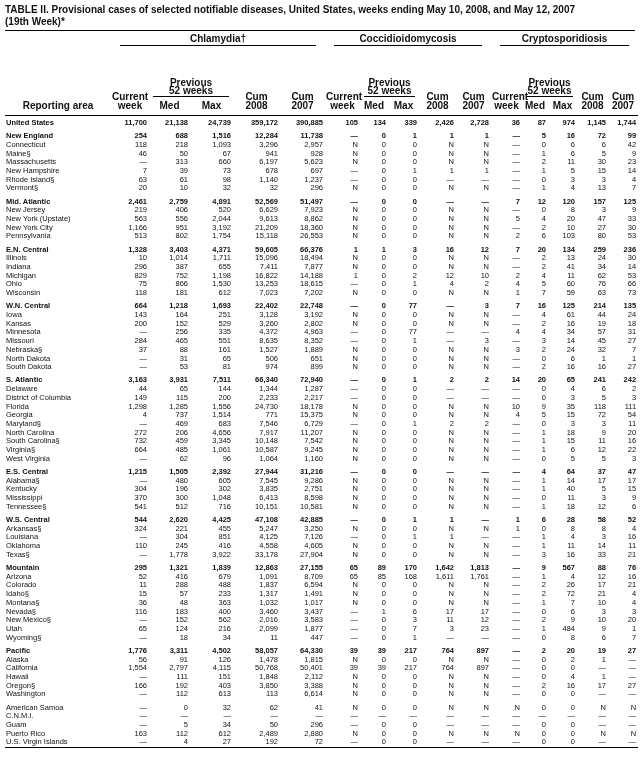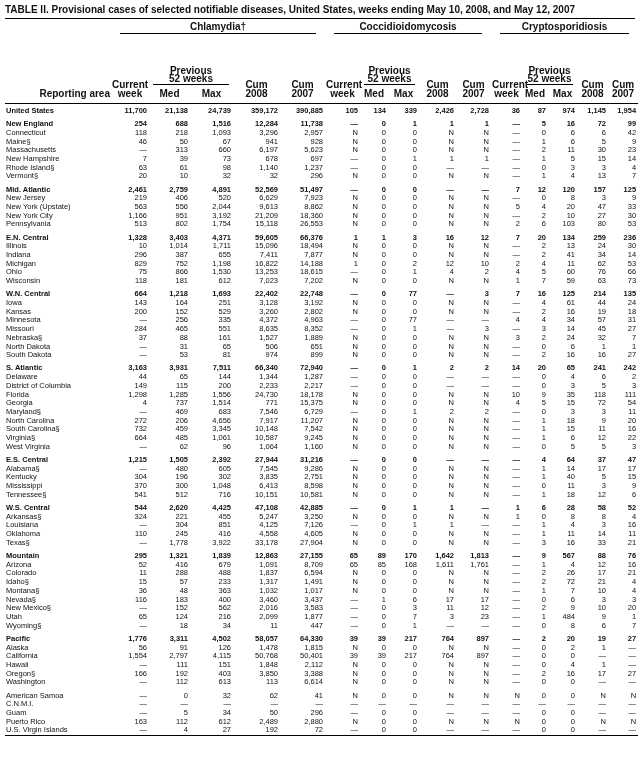--- a/index.html
+++ b/index.html
@@ -11,21 +11,21 @@
   .title{font-size:10px;font-weight:bold;line-height:12px;letter-spacing:0;}
   .title-rule{border-bottom:1px solid #000;margin-top:2px;}
   table.nnd{
     width:100%;border-collapse:collapse;table-layout:fixed;
     margin-top:1px;border-bottom:1.5px solid #000;
   }
   thead th{
     font-size:10px;font-weight:bold;text-align:center;vertical-align:bottom;
     padding:0 1px 5px;white-space:pre-line;line-height:8.5px;
   }
-  th.area-h{text-align:right;vertical-align:bottom;padding-left:1px;}
+  th.area-h{text-align:center;vertical-align:bottom;padding-left:1px;}
   tr.hr1 th.disease{padding-top:3px;}
   .dz{display:block;margin:0 8px;padding-bottom:1px;border-bottom:1px solid #000;font-weight:bold;}
   .prev .w52{display:block;margin:0 3px;border-bottom:1px solid #000;}
   .prev div{line-height:8.5px;margin-top:28px;}
   tr.hr2 th[rowspan], tr.hr3 th, th.area-h{border-bottom:1.5px solid #000;}
   tbody td{
     font-size:7.5px;line-height:8.7px;text-align:right;
     padding:0 2px 0 1px;white-space:nowrap;overflow:hidden;vertical-align:bottom;
   }
   tbody td.area{text-align:left;padding-left:1px;}
@@ -35,20 +35,21 @@
   tbody td.gs{padding-left:5px;}
   .footnotes{margin-top:4px;font-size:7px;line-height:9px;white-space:pre-wrap;}
   .footnotes .fn{margin:0;}
 </style>
 </head>
 <body>
 
 <div class="page">
   <div class="title">
     <div>TABLE II. Provisional cases of selected notifiable diseases, United States, weeks ending May 10, 2008, and May 12, 2007</div>
+    <div>(19th Week)*</div>
   </div>
   <div class="title-rule"></div>
 
   <table class="nnd">
     <colgroup>
       <col style="width:106px">
       <col style="width:38px">
         <col style="width:41px">
         <col style="width:43px">
         <col style="width:47px">
@@ -113,21 +114,21 @@
           <td class="num">390,885</td>
           <td class="num gs">105</td>
           <td class="num">134</td>
           <td class="num">339</td>
           <td class="num">2,426</td>
           <td class="num">2,728</td>
           <td class="num gs">36</td>
           <td class="num">87</td>
           <td class="num">974</td>
           <td class="num">1,145</td>
-          <td class="num">1,954</td>
+          <td class="num">1,744</td>
         </tr>
         <tr class="bold gap">
           <td class="area">New England</td>
           <td class="num">254</td>
           <td class="num">688</td>
           <td class="num">1,516</td>
           <td class="num">12,284</td>
           <td class="num">11,738</td>
           <td class="num gs">—</td>
           <td class="num">0</td>

